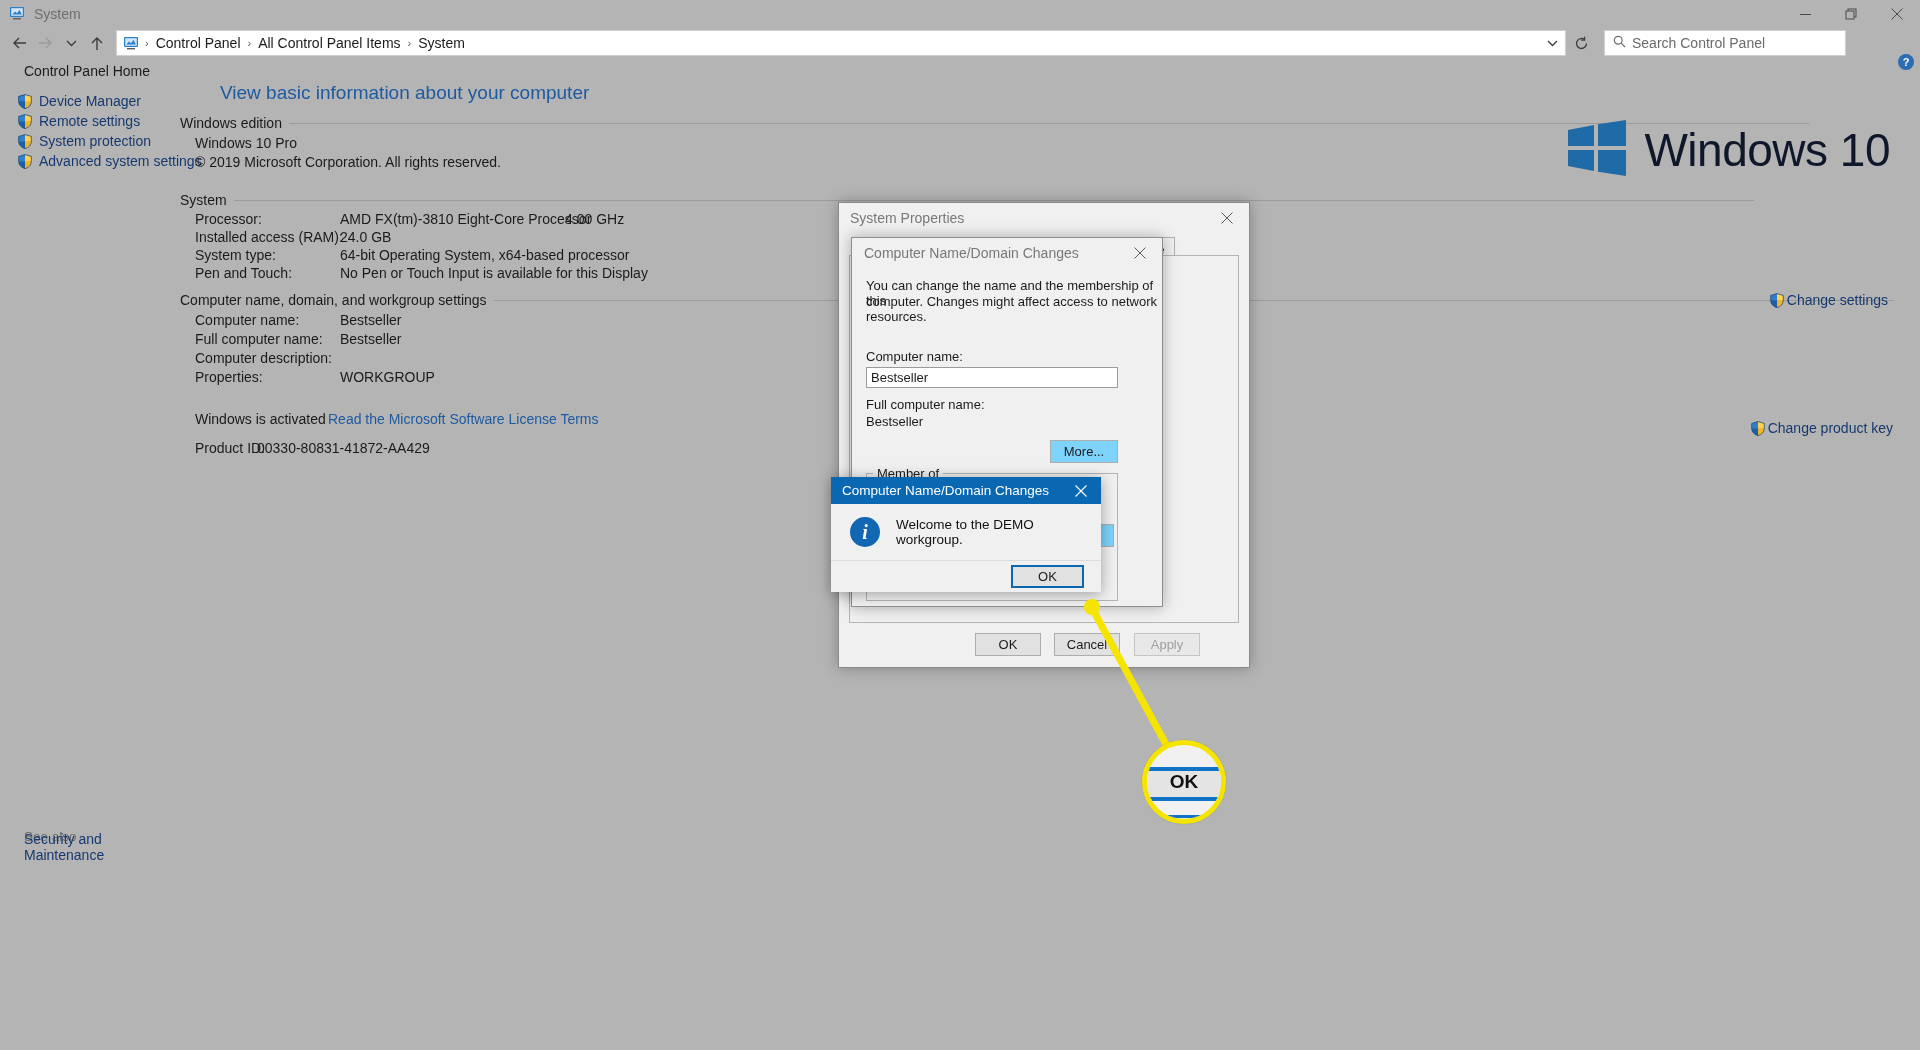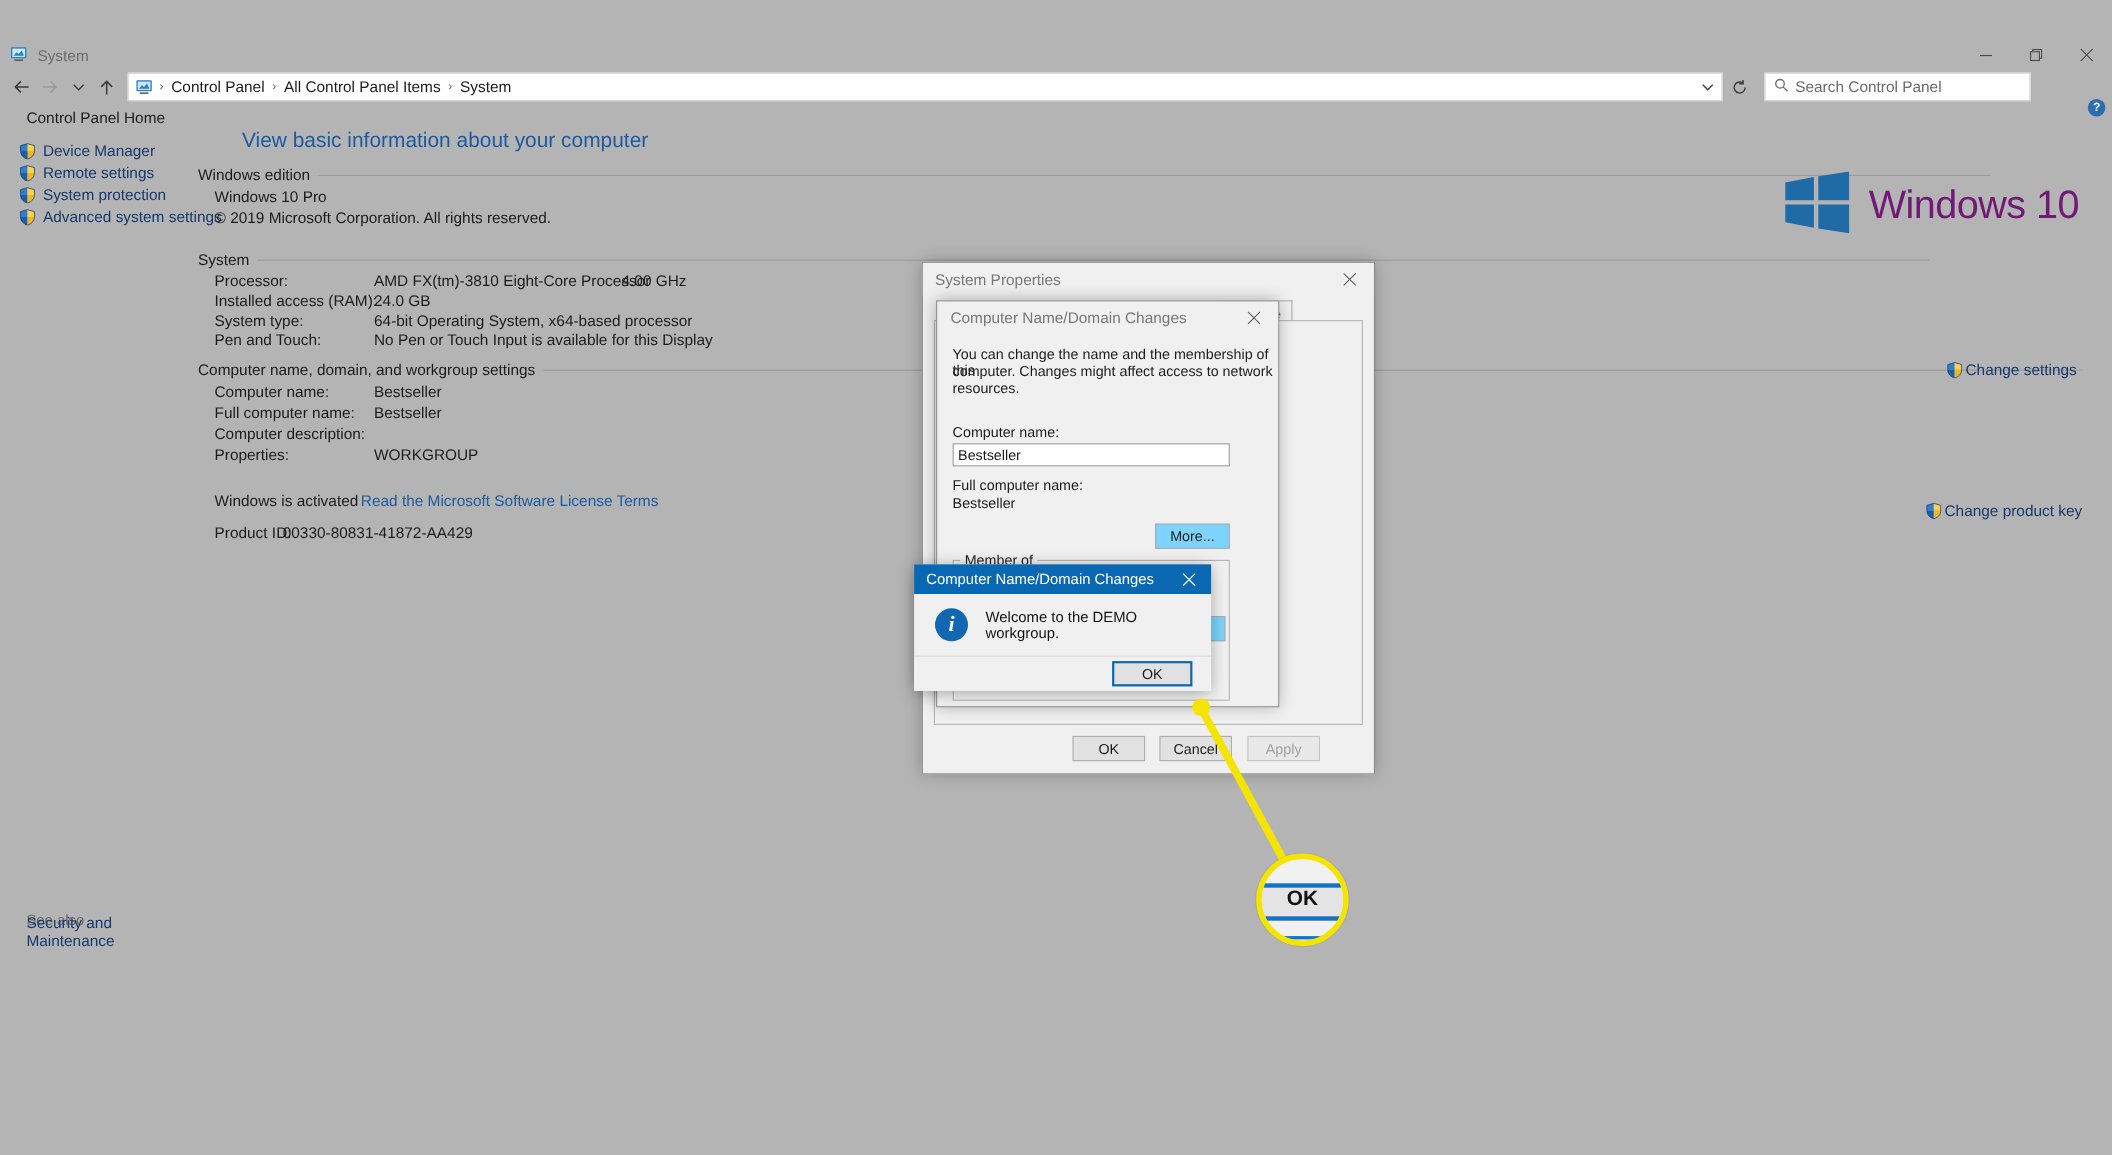--- a/index.html
+++ b/index.html
@@ -7,21 +7,21 @@
     width: 1920px; height: 1050px;
     overflow: hidden;
     background: #b4b4b4;
     font-family: "Liberation Sans", sans-serif;
     font-size: 14px;
     color: #1b1b1b;
     -webkit-font-smoothing: antialiased;
   }
 
   
-  #app-window { position: absolute; inset: 0; background: #b4b4b4; margin-top: 36px; }
+  #app-window { position: absolute; inset: 0; background: #b4b4b4; }
 
   #titlebar {
     position: absolute; top: 0; left: 0; width: 1920px; height: 28px;
     background: #b4b4b4;
     display: flex; align-items: center;
   }
   #titlebar .tb-icon { margin-left: 9px; }
   #titlebar .tb-title {
     margin-left: 9px; font-size: 14px; color: #6e6e6e;
   }
@@ -138,21 +138,21 @@
     position: absolute;
     display: flex; align-items: center; gap: 3px;
     font-size: 14px; color: #15396e; white-space: nowrap;
   }
 
   #win-logo {
     position: absolute; right: 30px; top: 62px;
     display: flex; align-items: center; gap: 16px;
   }
   #win-logo .wordmark {
-    font-size: 36px; color: #701a75; font-weight: 300; letter-spacing: -0.5px;
+    font-size: 46px; color: #0f172a; font-weight: 300; letter-spacing: -0.5px;
   }
 
   .act-link { color: #1e5aa0; }
 
   
   .shield { width: 14px; height: 15px; flex: none; display: block; }
 
   
   #sysprops {
     position: absolute; left: 838px; top: 202px; width: 412px; height: 466px;

